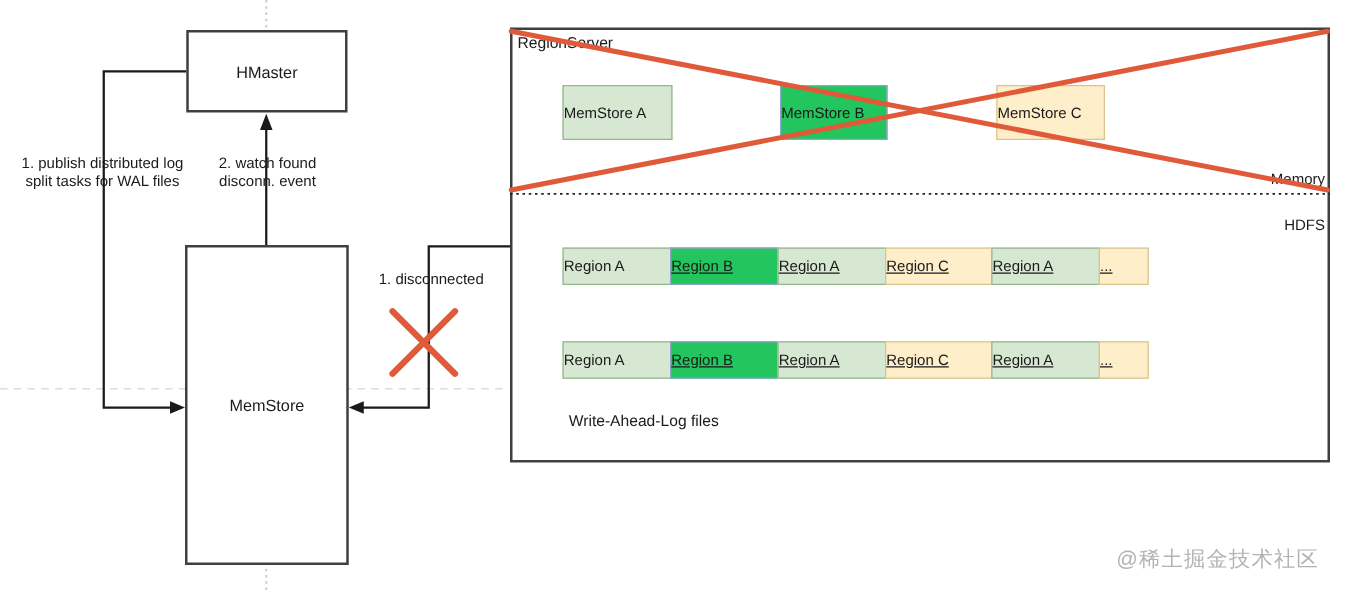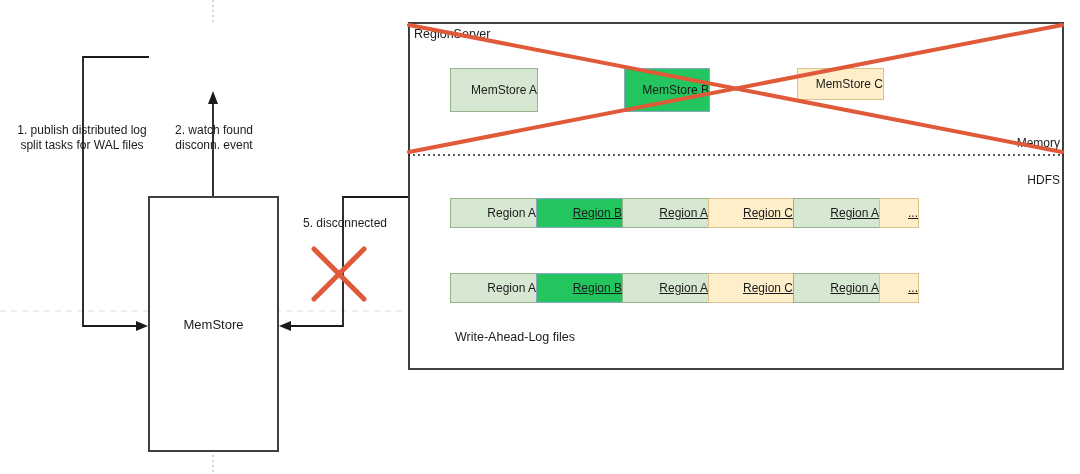--- a/index.html
+++ b/index.html
@@ -6,21 +6,21 @@
   #canvas{
     position:relative;width:1080px;height:474px;background:#ffffff;overflow:hidden;
     font-family:"Liberation Sans","DejaVu Sans",sans-serif;color:#1b1b1b;
   }
   svg.layer{position:absolute;left:0;top:0;pointer-events:none;}
   .node{
     position:absolute;box-sizing:border-box;background:#ffffff;border:2px solid #3f3f3f;
     display:flex;align-items:center;justify-content:center;font-size:13px;
   }
   .memstore,.cell{
-    position:absolute;box-sizing:border-box;display:flex;align-items:center;justify-content:flex-end;
+    position:absolute;box-sizing:border-box;display:flex;align-items:center;justify-content:flex-start;
     font-size:12px;border:1px solid;
   }
   .cell{position:static;flex:0 0 auto;height:30px;}
   .row{position:absolute;display:flex;}
   .row .cell + .cell{margin-left:-1px;text-decoration:underline;}
   .green{background:#d7e8d2;border-color:#94b489;}
   .blue{background:#22c55e;border-color:#8da6c7;}
   .yellow{background:#feeec9;border-color:#dcc28a;}
   .lbl{position:absolute;font-size:12px;line-height:15px;}
   .lbl.center{text-align:center;}
@@ -52,21 +52,21 @@
 
   <div id="regionserver-box" style="left:408px;top:22px;width:656px;height:348px;"></div>
   <div class="lbl" id="regionserver-label">RegionServer</div>
 
   <div class="memstore green" style="left:450px;top:68px;width:88px;height:44px;">
     <span>MemStore A</span>
   </div>
   <div class="memstore blue" style="left:624px;top:68px;width:86px;height:44px;">
     <span>MemStore B</span>
   </div>
-  <div class="memstore yellow" style="left:797px;top:68px;width:87px;height:32px;">
+  <div class="memstore yellow" style="left:797px;top:68px;width:87px;height:44px;">
     <span>MemStore C</span>
   </div>
 
   <div class="lbl right" id="memory-label">Memory</div>
   <div class="lbl right" id="hdfs-label">HDFS</div>
 
   <div class="row" style="left:450px;top:198px;">
     <div class="cell green" style="width:87px;">
         <span>Region A</span>
       </div>
@@ -101,34 +101,38 @@
       </div>
     <div class="cell green" style="width:87px;">
         <span>Region A</span>
       </div>
     <div class="cell yellow" style="width:40px;">
         <span>...</span>
       </div>
   </div>
   <div class="lbl" id="wal-caption">Write-Ahead-Log files</div>
 
+  <div class="node" style="left:149px;top:24px;width:129px;height:66px;">
+    <span>HMaster</span>
+  </div>
   <div class="node" style="left:148px;top:196px;width:131px;height:256px;">
     <span>MemStore</span>
   </div>
 
   <div class="lbl center" id="edge3-label">
     <div>1. publish distributed log</div>
     <div>split tasks for WAL files</div>
   </div>
   <div class="lbl center" id="edge2-label">
     <div>2. watch found</div>
     <div>disconn. event</div>
   </div>
-  <div class="lbl center" id="edge1-label">5. disconnected</div>
+  <div class="lbl center" id="edge1-label">1. disconnected</div>
 
+  <div id="watermark">@稀土掘金技术社区</div>
 
   <svg class="layer" width="1080" height="474">
 
     <line x1="408" y1="155" x2="1064" y2="155" stroke="#222222" stroke-width="1.4" stroke-dasharray="2 3"></line>
 
     <line x1="213" y1="196" x2="213" y2="103" stroke="#1a1a1a" stroke-width="1.8"></line>
     <polygon points="213,91 208,104 218,104" fill="#1a1a1a"></polygon>
 
     <path d="M149,57 L83,57 L83,326 L138,326" fill="none" stroke="#1a1a1a" stroke-width="1.8"></path>
     <polygon points="148,326 136,321 136,331" fill="#1a1a1a"></polygon>

